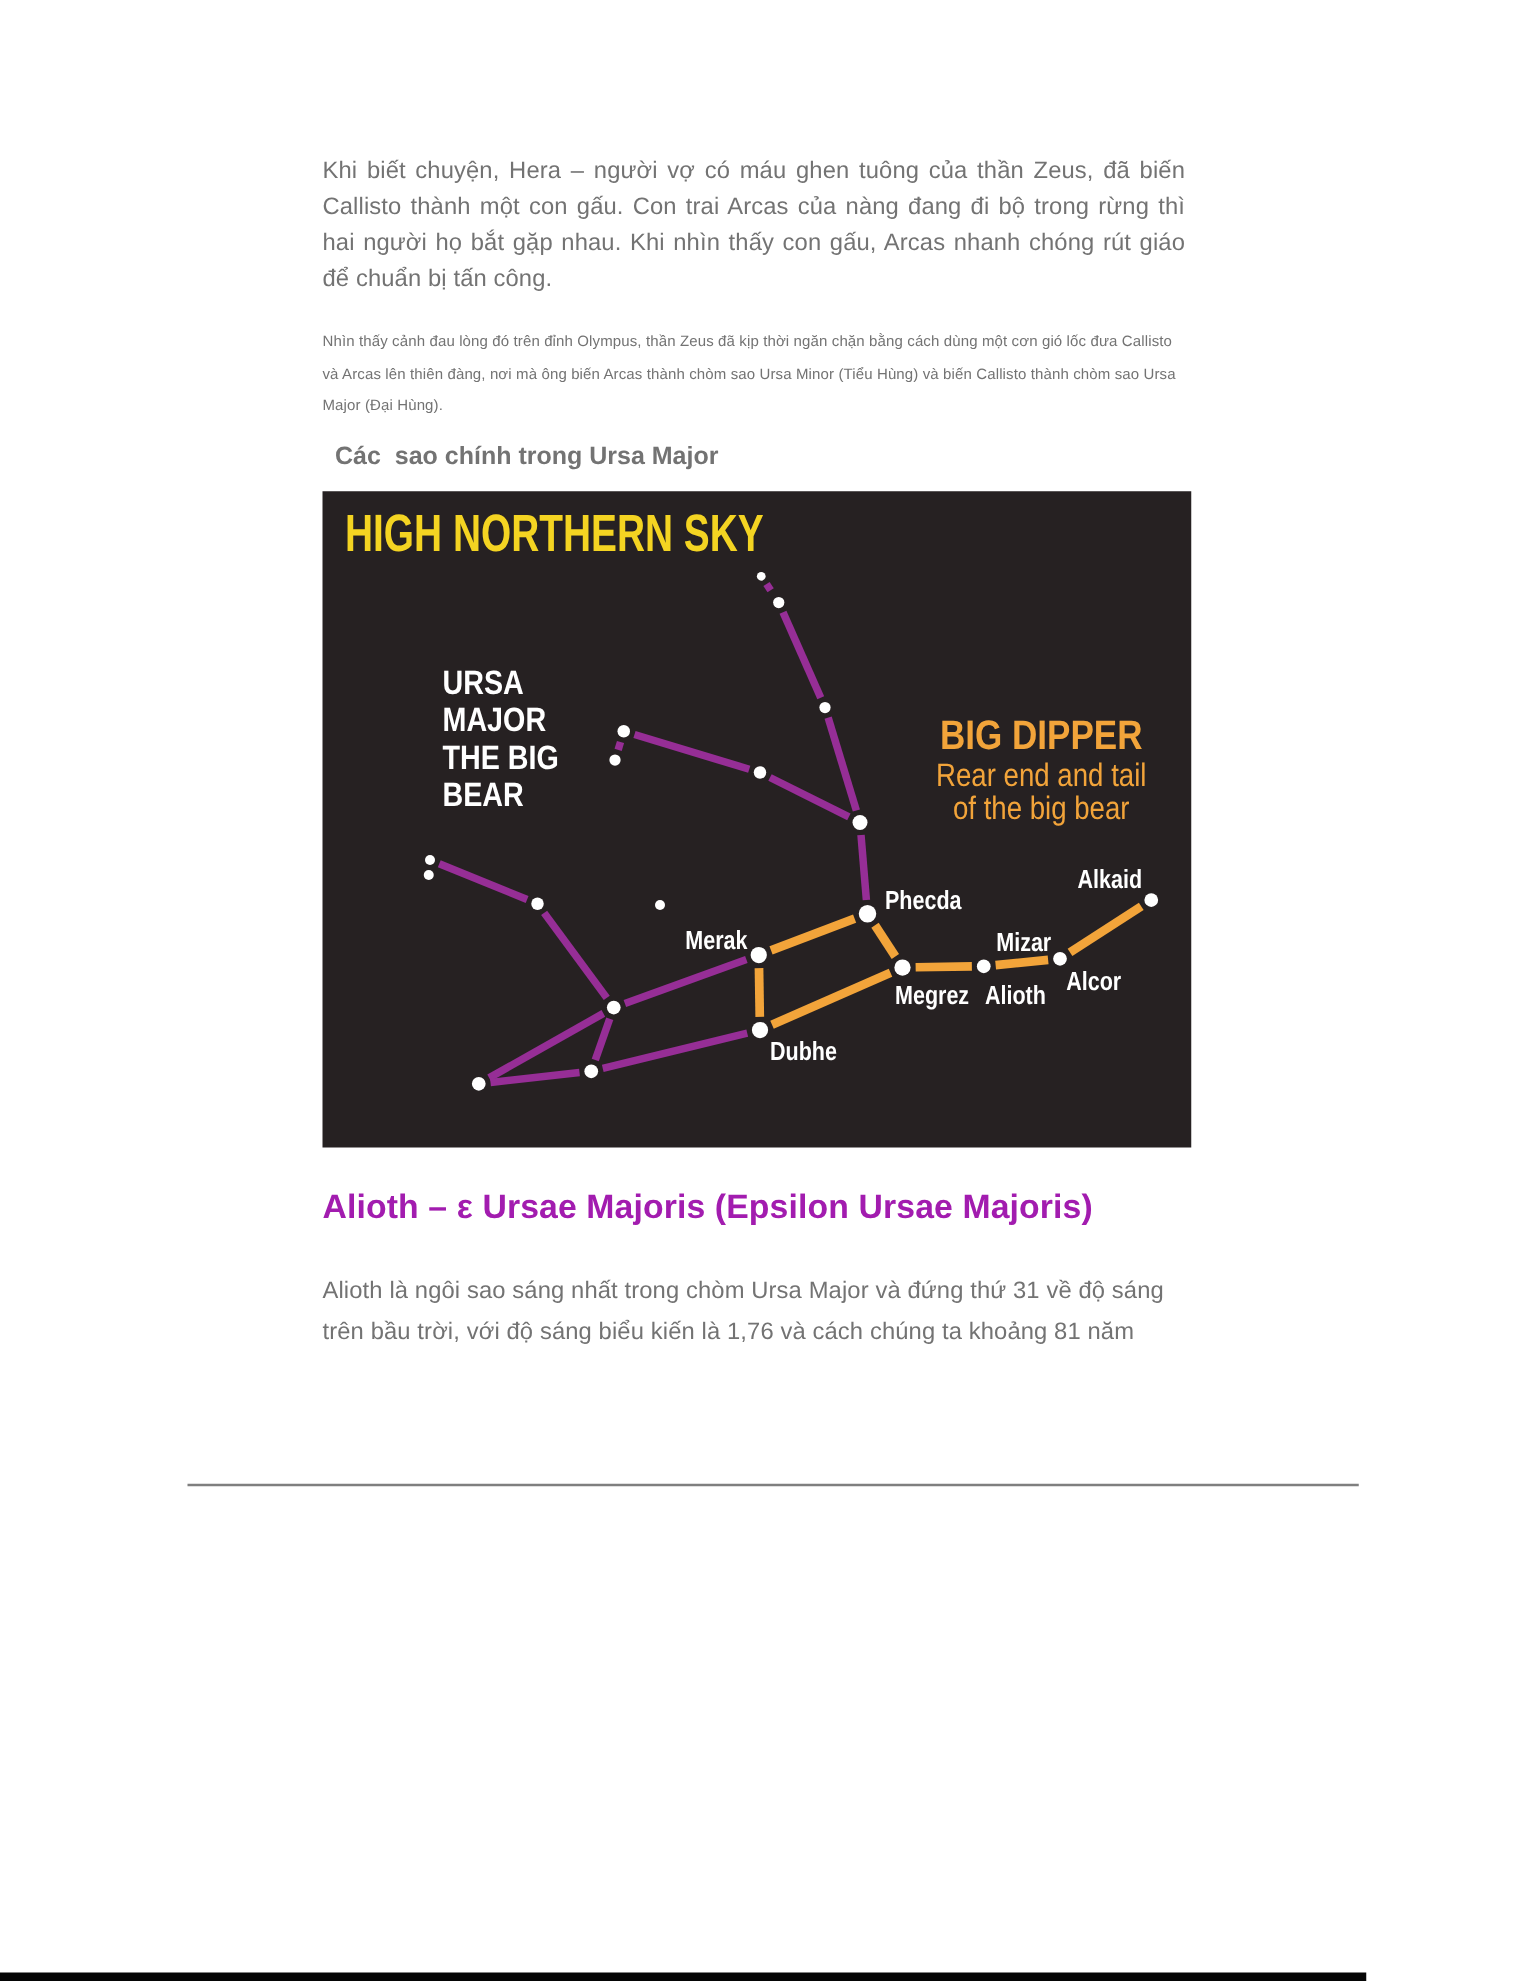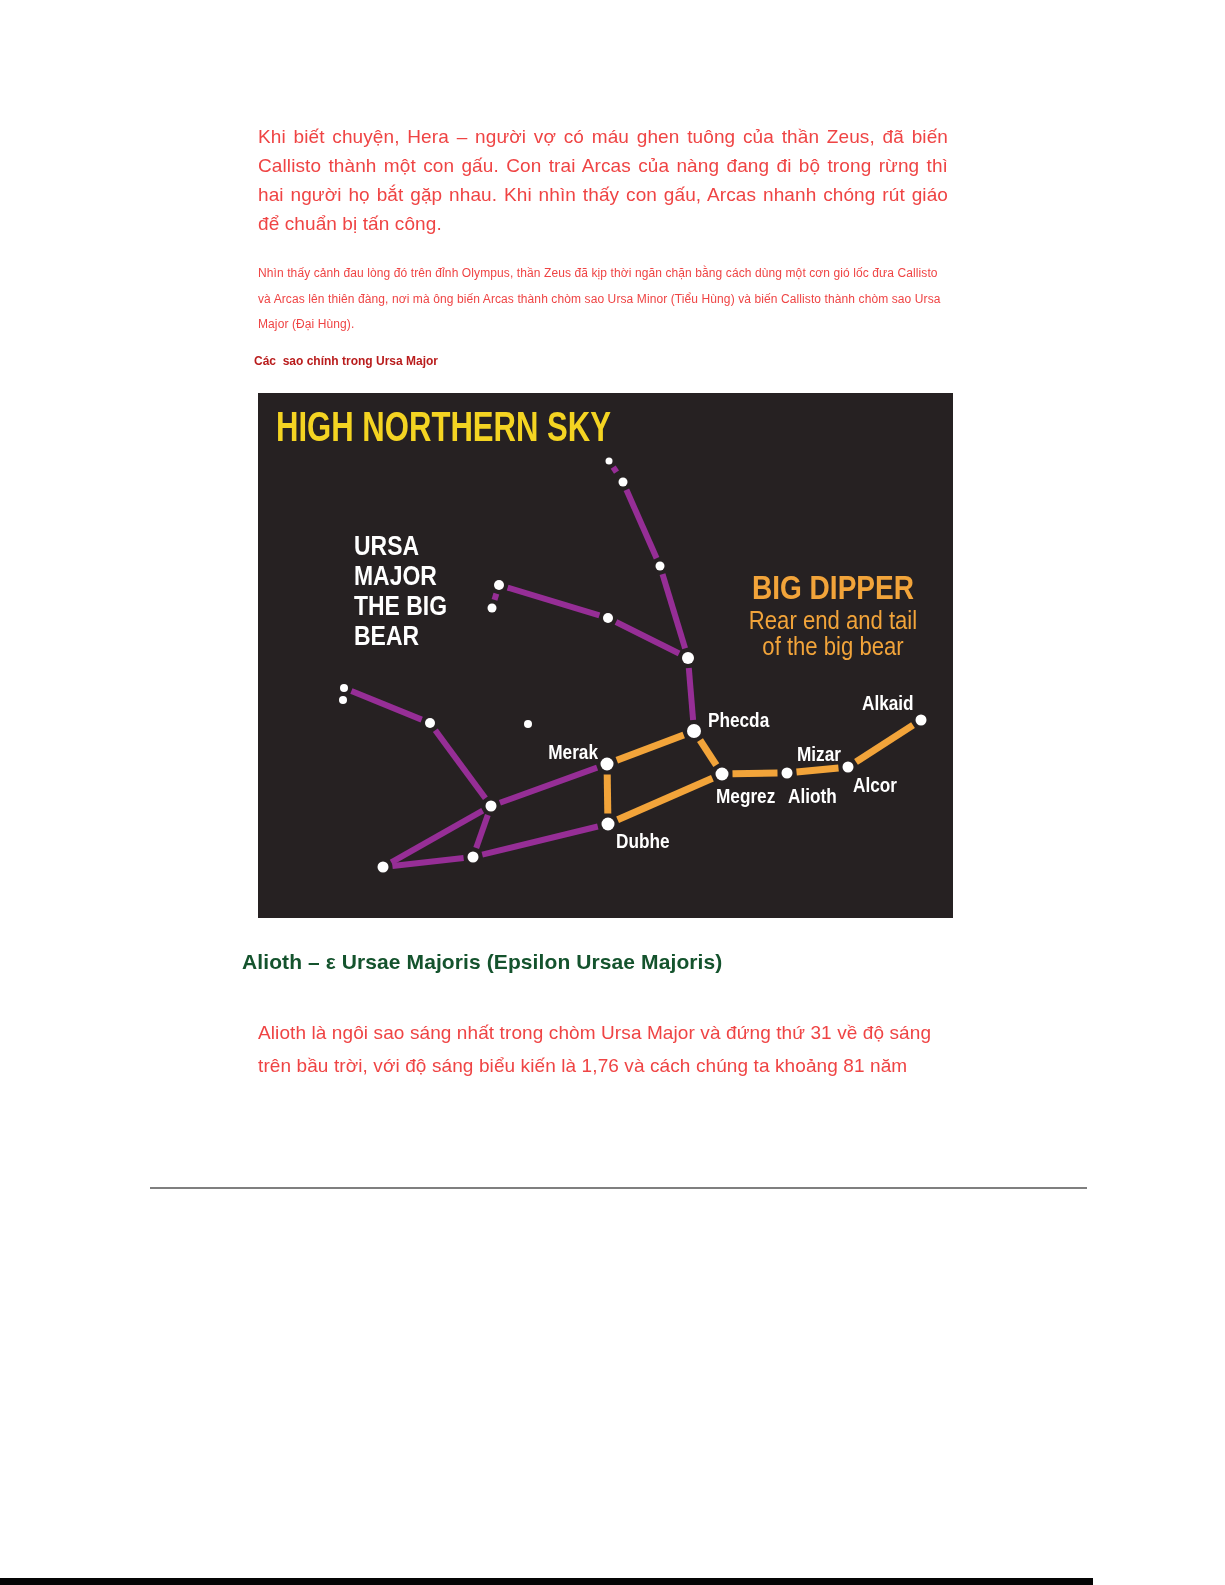--- a/index.html
+++ b/index.html
@@ -2,28 +2,28 @@
 <html><head>
 <meta charset="utf-8">
 <style>
   html,body{margin:0;padding:0;}
   body{
     width:1225px;height:1585px;position:relative;background:#ffffff;
     font-family:"Liberation Sans", sans-serif;
     -webkit-font-smoothing:antialiased;
   }
   .para{
-    position:absolute;left:258px;width:690px;color:#ef4444;
+    position:absolute;left:258px;width:690px;color:#737373;
     font-size:19px;line-height:29px;letter-spacing:.1px;
   }
   #para1{top:103px;text-align:justify;}
   #para2{top:249px;line-height:25.5px;font-size:12px;}
   #caption{
-    position:absolute;left:254px;top:354px;color:#b91c1c;
-    font-size:12px;font-weight:bold;white-space:pre-wrap;
+    position:absolute;left:268px;top:354px;color:#737373;
+    font-size:20px;font-weight:bold;white-space:pre-wrap;
   }
   #skychart{
     position:absolute;left:258px;top:393px;width:695px;height:525px;
     overflow:hidden;
   }
   #chart-title{
     position:absolute;left:18px;top:10px;
     font-size:42px;font-weight:bold;letter-spacing:0;
     transform:scaleX(0.74);transform-origin:left top;white-space:nowrap;
   }
@@ -37,22 +37,22 @@
     transform:scaleX(0.85);transform-origin:center top;
   }
   #dipper-title{font-size:33px;font-weight:bold;line-height:38px;white-space:nowrap;}
   .dipper-sub{font-size:26px;font-weight:500;line-height:26px;white-space:nowrap;}
   #constellation-svg{position:absolute;left:0;top:0;}
   .star-label{
     font-family:"Liberation Sans", sans-serif;
     font-size:21px;font-weight:bold;fill:#ffffff;
   }
   #alioth-heading{
-    position:absolute;left:242px;top:950px;width:700px;color:#14532d;
-    font-size:21px;font-weight:bold;letter-spacing:.1px;
+    position:absolute;left:258px;top:950px;width:700px;color:#a21caf;
+    font-size:27px;font-weight:bold;letter-spacing:.1px;
   }
   #para3{top:997px;line-height:33px;width:700px;}
   #divider{position:absolute;height:2px;background:#7f7f7f;}
   #bottom-bar{position:absolute;background:#050505;}
 </style>
 </head>
 <body>
 
 <p class="para" id="para1">Khi biết chuyện, Hera – người vợ có máu ghen tuông của thần Zeus, đã biến Callisto thành một con gấu. Con trai Arcas của nàng đang đi bộ trong rừng thì hai người họ bắt gặp nhau. Khi nhìn thấy con gấu, Arcas nhanh chóng rút giáo để chuẩn bị tấn công.</p>
 

